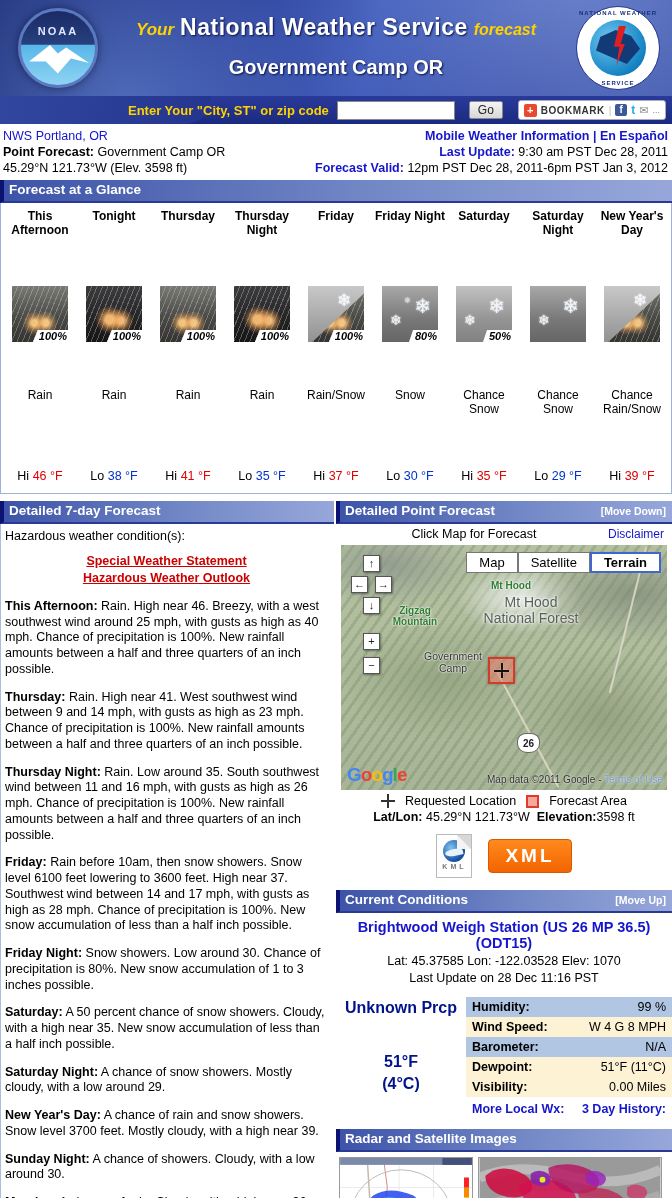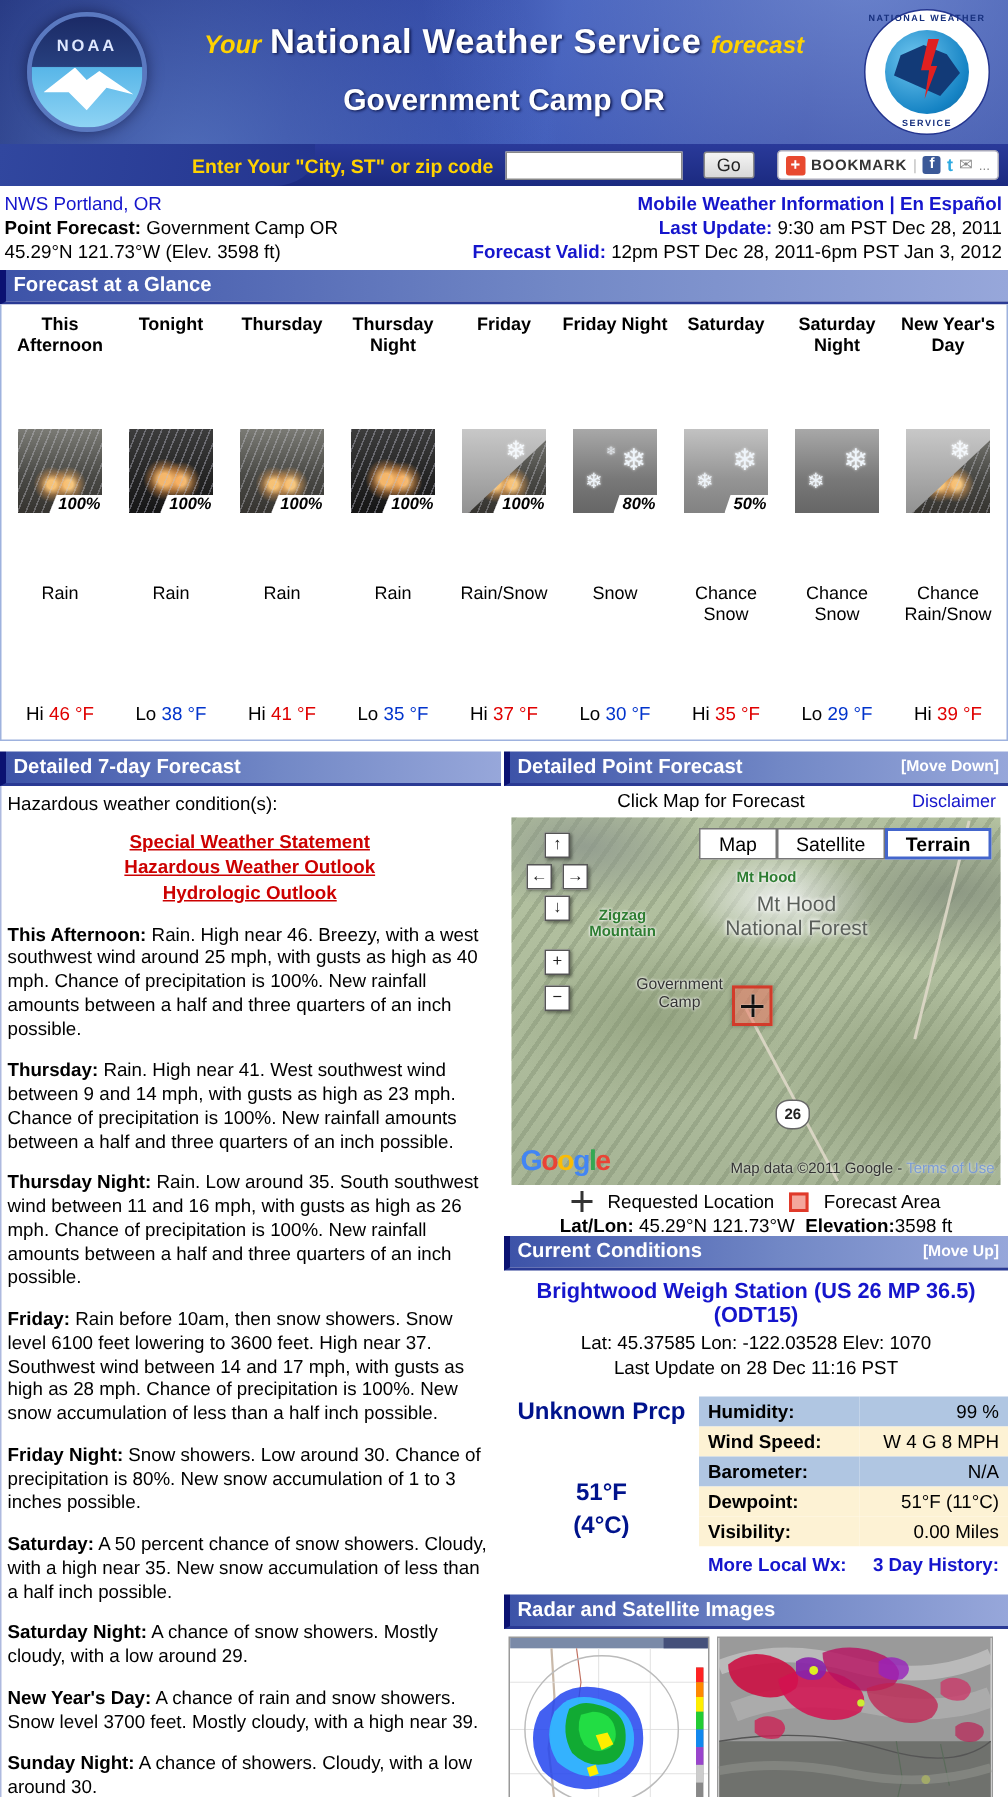--- a/index.html
+++ b/index.html
@@ -321,21 +321,20 @@
 
   <div class="col-left">
     <div class="sec-bar">
       <span>Detailed 7-day Forecast</span>
     </div>
     <div class="seven-day-body">
       <div class="haz-intro">Hazardous weather condition(s):</div>
       <div class="haz-links">
         <a>Special Weather Statement</a>
         <a>Hazardous Weather Outlook</a>
-        <a>Hydrologic Outlook</a>
       </div>
       <p class="fc-p"><b>This Afternoon:</b> <span>Rain. High near 46. Breezy, with a west southwest wind around 25 mph, with gusts as high as 40 mph. Chance of precipitation is 100%. New rainfall amounts between a half and three quarters of an inch possible.</span></p>
       <p class="fc-p"><b>Thursday:</b> <span>Rain. High near 41. West southwest wind between 9 and 14 mph, with gusts as high as 23 mph. Chance of precipitation is 100%. New rainfall amounts between a half and three quarters of an inch possible.</span></p>
       <p class="fc-p"><b>Thursday Night:</b> <span>Rain. Low around 35. South southwest wind between 11 and 16 mph, with gusts as high as 26 mph. Chance of precipitation is 100%. New rainfall amounts between a half and three quarters of an inch possible.</span></p>
       <p class="fc-p"><b>Friday:</b> <span>Rain before 10am, then snow showers. Snow level 6100 feet lowering to 3600 feet. High near 37. Southwest wind between 14 and 17 mph, with gusts as high as 28 mph. Chance of precipitation is 100%. New snow accumulation of less than a half inch possible.</span></p>
       <p class="fc-p"><b>Friday Night:</b> <span>Snow showers. Low around 30. Chance of precipitation is 80%. New snow accumulation of 1 to 3 inches possible.</span></p>
       <p class="fc-p"><b>Saturday:</b> <span>A 50 percent chance of snow showers. Cloudy, with a high near 35. New snow accumulation of less than a half inch possible.</span></p>
       <p class="fc-p"><b>Saturday Night:</b> <span>A chance of snow showers. Mostly cloudy, with a low around 29.</span></p>
       <p class="fc-p"><b>New Year's Day:</b> <span>A chance of rain and snow showers. Snow level 3700 feet. Mostly cloudy, with a high near 39.</span></p>
       <p class="fc-p"><b>Sunday Night:</b> <span>A chance of showers. Cloudy, with a low around 30.</span></p>
@@ -392,20 +391,27 @@
     <div class="legend-row">
       <span class="legend-cross"></span>
       <span>Requested Location</span>
       <span class="legend-sq"></span>
       <span>Forecast Area</span>
     </div>
     <div class="latlon-row">
       <b>Lat/Lon:</b> <span>45.29°N 121.73°W</span>&nbsp;&nbsp;<b>Elevation:</b><span>3598 ft</span>
     </div>
 
+    <div class="kml-row">
+      <div class="kml-icon">
+        <div class="kml-globe"></div>
+        <div class="kml-txt">KML</div>
+      </div>
+      <button class="xml-btn">XML</button>
+    </div>
 
     <div class="sec-bar">
       <span>Current Conditions</span>
       <span class="mv">[Move Up]</span>
     </div>
     <div class="station-name">Brightwood Weigh Station (US 26 MP 36.5) (ODT15)</div>
     <div class="station-meta">Lat: 45.37585  Lon: -122.03528  Elev: 1070</div>
     <div class="station-update">Last Update on 28 Dec 11:16 PST</div>
 
     <div class="cc-body">

